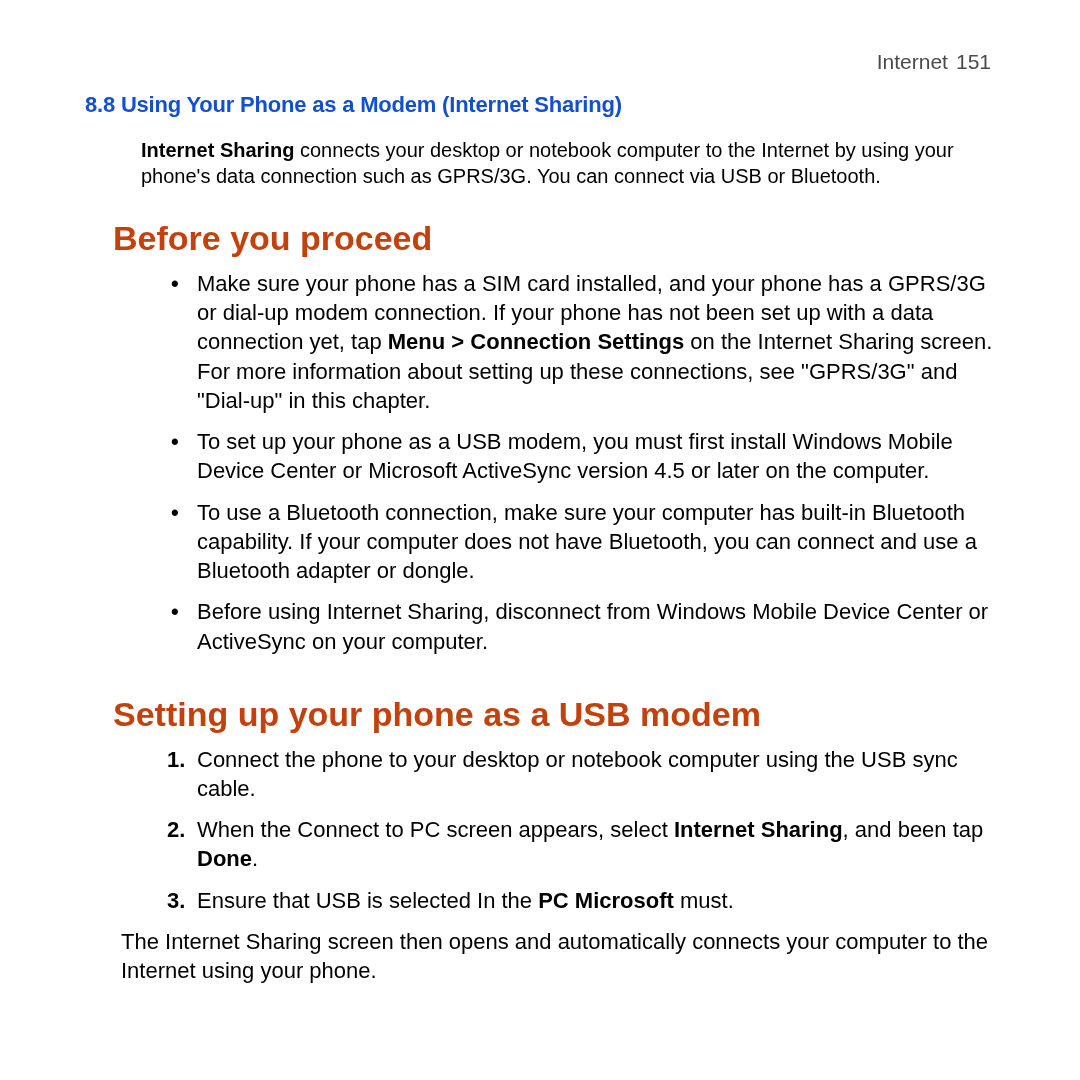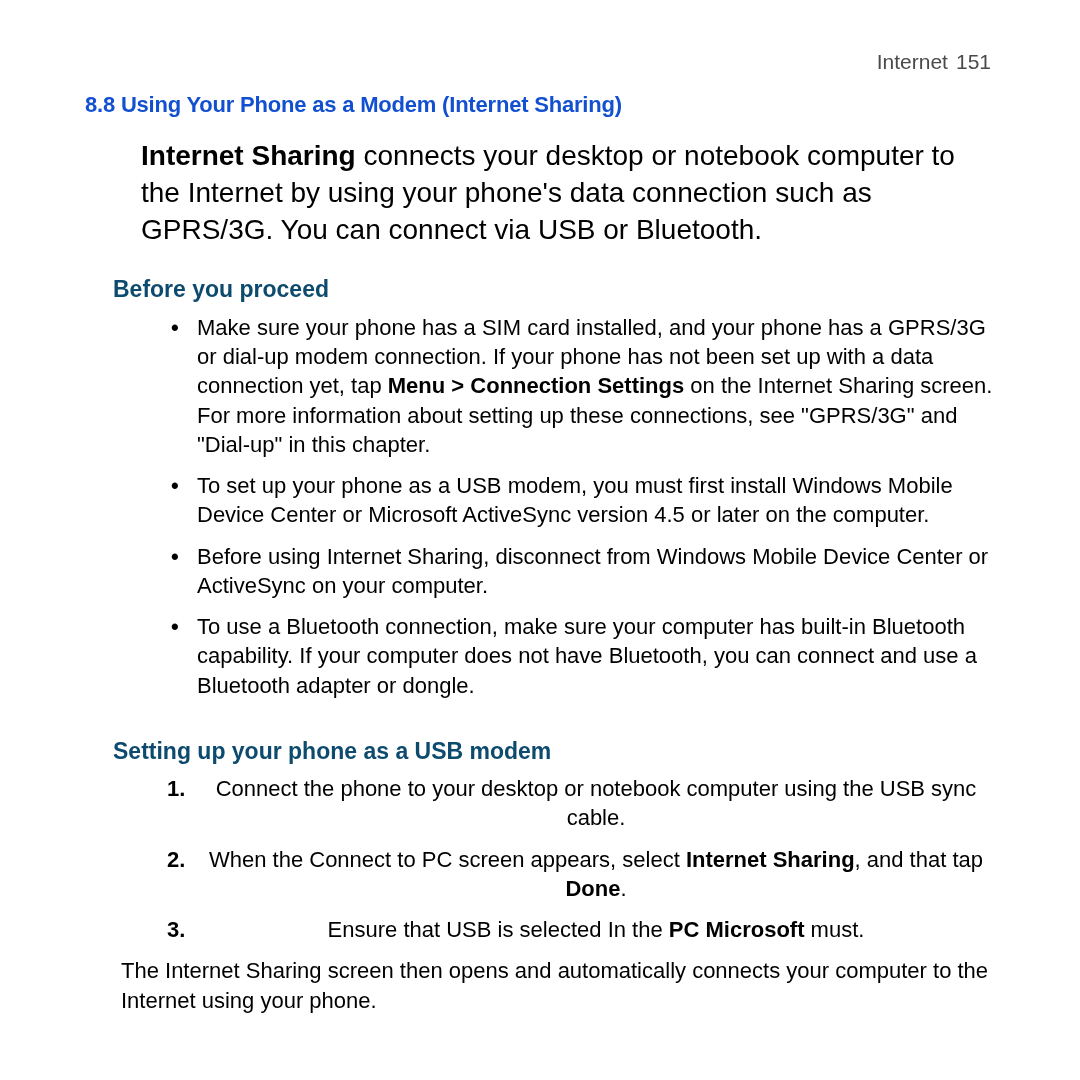--- a/index.html
+++ b/index.html
@@ -21,29 +21,29 @@
     }
     .header-line .page-num { margin-left: 8px; text-align: center; }
     h1.section-title {
       color: #1250d1;
       font-size: 22px;
       font-weight: 700;
       margin-bottom: 18px;
       letter-spacing: -0.2px;
     }
     .intro-para {
-      font-size: 28px;
+      font-size: 20px;
       margin-left: 56px;
       margin-bottom: 26px;
       line-height: 1.33;
     }
     .intro-para .lead-bold { font-weight: 700; }
     h2.subsection {
-      color: #0c4a6e;
-      font-size: 23px;
+      color: #c2410c;
+      font-size: 34px;
       font-weight: 700;
       margin-left: 28px;
       margin-bottom: 8px;
     }
     ul.bullets {
       list-style: none;
       margin-left: 112px;
       margin-bottom: 36px;
     }
     ul.bullets li {
@@ -66,21 +66,20 @@
       counter-reset: step;
       margin-left: 112px;
       margin-bottom: 10px;
     }
     ol.steps li {
       position: relative;
       font-size: 22px;
       line-height: 1.33;
       margin-bottom: 12px;
       counter-increment: step;
-      text-align: center;
     }
     ol.steps li::before {
       content: counter(step) ".";
       position: absolute;
       left: -30px;
       top: 0;
       font-weight: 700;
       font-size: 22px;
     }
     .closing-para {
@@ -103,29 +102,29 @@
   <span class="lead-bold">Internet Sharing</span><span> connects your desktop or notebook computer to the Internet by using your phone's data connection such as GPRS/3G. You can connect via USB or Bluetooth.</span>
 </p>
 
 <h2 class="subsection">Before you proceed</h2>
 
 <ul class="bullets">
   <li>
     <span>Make sure your phone has a SIM card installed, and your phone has a GPRS/3G or dial-up modem connection. If your phone has not been set up with a data connection yet, tap </span><b>Menu &gt; Connection Settings</b><span> on the Internet Sharing screen. For more information about setting up these connections, see "GPRS/3G" and "Dial-up" in this chapter.</span>
   </li>
   <li><span>To set up your phone as a USB modem, you must first install Windows Mobile Device Center or Microsoft ActiveSync version 4.5 or later on the computer.</span></li>
+  <li><span>To use a Bluetooth connection, make sure your computer has built-in Bluetooth capability. If your computer does not have Bluetooth, you can connect and use a Bluetooth adapter or dongle.</span></li>
   <li><span>Before using Internet Sharing, disconnect from Windows Mobile Device Center or ActiveSync on your computer.</span></li>
-  <li><span>To use a Bluetooth connection, make sure your computer has built-in Bluetooth capability. If your computer does not have Bluetooth, you can connect and use a Bluetooth adapter or dongle.</span></li>
 </ul>
 
 <h2 class="subsection">Setting up your phone as a USB modem</h2>
 
 <ol class="steps">
   <li><span>Connect the phone to your desktop or notebook computer using the USB sync cable.</span></li>
   <li>
-    <span>When the Connect to PC screen appears, select </span><b>Internet Sharing</b><span>, and that tap </span><b>Done</b><span>.</span>
+    <span>When the Connect to PC screen appears, select </span><b>Internet Sharing</b><span>, and been tap </span><b>Done</b><span>.</span>
   </li>
   <li>
     <span>Ensure that USB is selected In the </span><b>PC Microsoft</b><span> must.</span>
   </li>
 </ol>
 
 <p class="closing-para">The Internet Sharing screen then opens and automatically connects your computer to the Internet using your phone.</p>
 
 </body></html>

